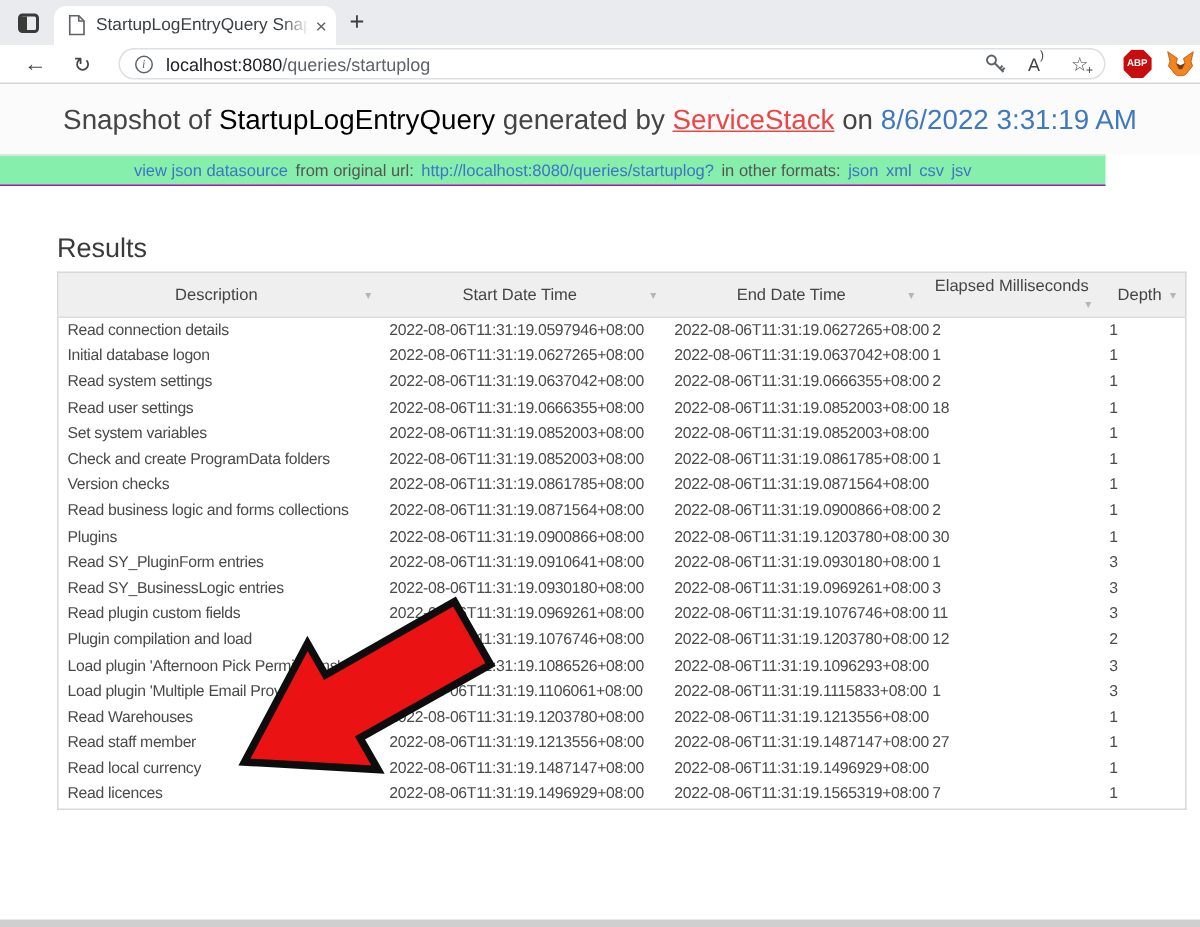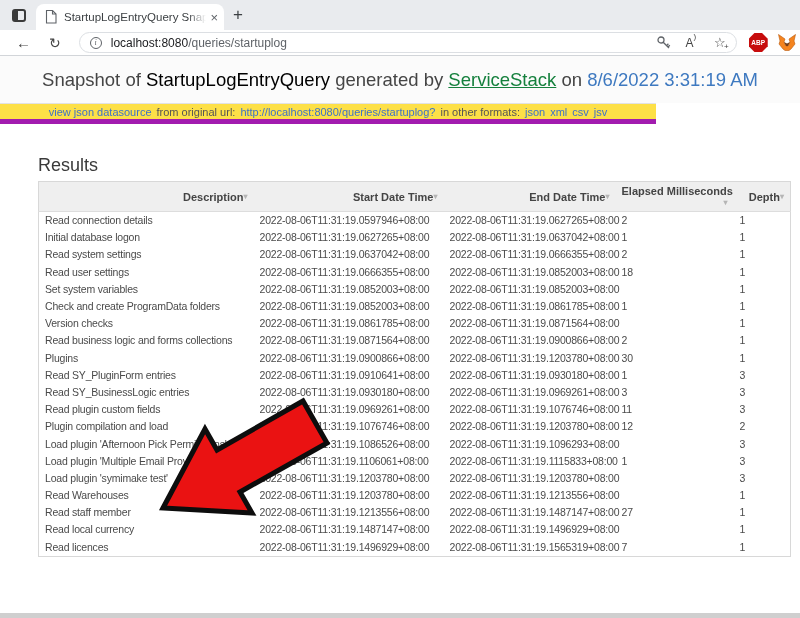--- a/index.html
+++ b/index.html
@@ -47,35 +47,35 @@
          display:flex; align-items:center; justify-content:center;
          clip-path:polygon(30% 0,70% 0,100% 30%,100% 70%,70% 100%,30% 100%,0 70%,0 30%); }
 
   
   .page { position:absolute; left:0; top:56px; width:800px; height:562px; background:#fff; }
   .left-sliver { position:absolute; left:0; top:0; width:3px; height:34px; background:#b3b3b3; }
   .titlebar { position:absolute; left:0; top:0; width:800px; height:47px; background:#fbfbfb;
               display:flex; align-items:center; justify-content:center; }
   .page-title { font-size:18.5px; color:#454545; white-space:nowrap; }
   .t-green { color:#000000; }
-  .t-link { color:#15803d; text-decoration:underline; }
+  .t-link { color:#ef4444; text-decoration:underline; }
   .t-blue { color:#3e79c0; }
-  .linksbar { position:absolute; left:0; top:47px; width:656px; height:21px; background:#fde047;
-              border-top:1px solid #e2e2e2; border-bottom:5px solid #a21caf;
+  .linksbar { position:absolute; left:0; top:47px; width:737px; height:21px; background:#86efac;
+              border-top:1px solid #e2e2e2; border-bottom:1px solid #a21caf;
               display:flex; align-items:center; justify-content:center; gap:5px;
               font-size:11px; white-space:nowrap; }
   .lb-link { color:#3e73c7; text-decoration:none; }
   .lb-bold { color:#555; font-weight:normal; }
   .results-heading { position:absolute; left:38px; top:99px; font-size:18px; font-weight:normal; color:#3a3a3a; }
 
   table.results { position:absolute; left:38px; top:125px; width:752px; border-collapse:collapse;
                   table-layout:fixed; border:1px solid #d8d8d8; }
   .col-desc{width:215px;} .col-start{width:190px;} .col-end{width:172px;} .col-ms{width:118px;} .col-depth{width:57px;}
-  table.results thead th { background:#efefef; font-size:11px; font-weight:bold; color:#444;
-                           text-align:right; padding:3px 6px; border-bottom:1px solid #ddd; white-space:nowrap; }
+  table.results thead th { background:#efefef; font-size:11px; font-weight:normal; color:#444;
+                           text-align:center; padding:3px 6px; border-bottom:1px solid #ddd; white-space:nowrap; }
   th .sort-tri { float:right; color:#b5b5b5; font-size:8px; line-height:11px; }
   table.results tbody td { font-size:10.5px; letter-spacing:-0.2px; color:#4a4a4a;
                            padding:2.1px 6px; white-space:nowrap; line-height:13px; }
 
   .arrow-overlay { position:absolute; left:0; top:0; width:800px; height:618px; pointer-events:none; z-index:10; }
   .bottom-strip { position:absolute; left:0; top:613px; width:800px; height:5px; background:#cfcfcf; }
 </style>
 </head>
 <body>
 
@@ -270,27 +270,20 @@
             <td>3</td>
           </tr>
           <tr>
             <td>Load plugin 'Multiple Email Providers'</td>
             <td>2022-08-06T11:31:19.1106061+08:00</td>
             <td>2022-08-06T11:31:19.1115833+08:00</td>
             <td>1</td>
             <td>3</td>
           </tr>
           <tr>
-            <td>Load plugin 'symimake test'</td>
-            <td>2022-08-06T11:31:19.1203780+08:00</td>
-            <td>2022-08-06T11:31:19.1203780+08:00</td>
-            <td></td>
-            <td>3</td>
-          </tr>
-          <tr>
             <td>Read Warehouses</td>
             <td>2022-08-06T11:31:19.1203780+08:00</td>
             <td>2022-08-06T11:31:19.1213556+08:00</td>
             <td></td>
             <td>1</td>
           </tr>
           <tr>
             <td>Read staff member</td>
             <td>2022-08-06T11:31:19.1213556+08:00</td>
             <td>2022-08-06T11:31:19.1487147+08:00</td>

